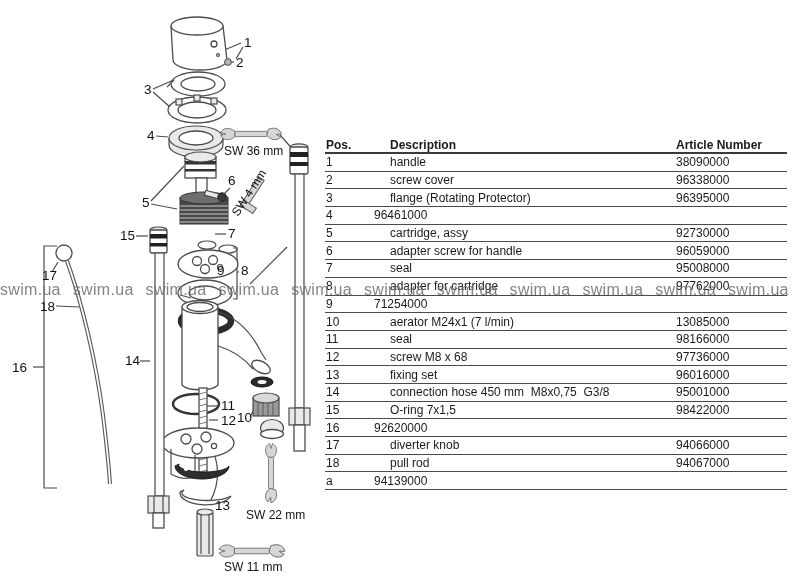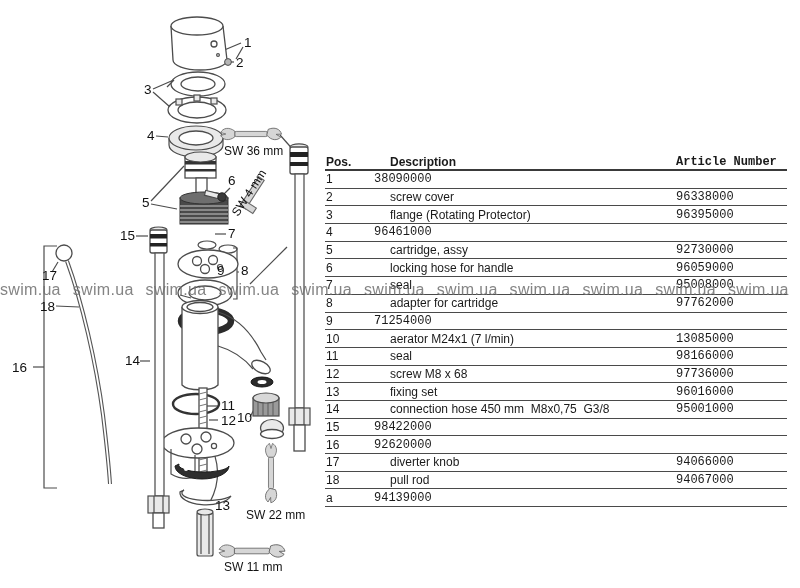--- a/index.html
+++ b/index.html
@@ -1,29 +1,29 @@
 <!DOCTYPE html>
 <html><head>
 <meta charset="utf-8">
 <style>
   html,body{margin:0;padding:0;}
   body{width:800px;height:588px;background:#fff;position:relative;overflow:hidden;
        font-family:"Liberation Sans","DejaVu Sans",sans-serif;color:#1a1a1a;}
   #stage{position:absolute;inset:0;width:800px;height:588px;}
 
   
-  .ptable{position:absolute;left:325px;top:150px;width:462px;font-size:12px;}
+  .ptable{position:absolute;left:325px;top:133px;width:462px;font-size:12px;}
   .thead{display:flex;align-items:flex-end;height:19px;font-weight:bold;
          border-bottom:2px solid #3a3a3a;}
   .trow{display:flex;align-items:center;height:17.7px;box-sizing:border-box;
         border-bottom:1.4px solid #4a4a4a;}
   .tcell{display:block;}
   .tcell.pos{width:48px;flex:0 0 48px;padding-left:1px;}
   .tcell.desc{flex:1 1 auto;white-space:pre;overflow:hidden;padding-left:16px;}
-  .tcell.art{width:111px;flex:0 0 111px;font-family:Liberation Mono, monospace;}
+  .tcell.art{width:111px;flex:0 0 111px;}
 
   
   .wmband{position:absolute;left:0;top:281px;width:800px;height:22px;z-index:50;
           pointer-events:none;}
   .wm{position:absolute;top:0;font-size:16px;color:rgba(110,110,110,0.85);
       letter-spacing:.3px;}
 
   
   svg{position:absolute;left:0;top:0;}
   .ln{stroke:#4c4c4c;stroke-width:1.2;fill:none;}
@@ -288,20 +288,21 @@
 
   <div class="ptable">
     <div class="thead">
       <span class="tcell pos">Pos.</span>
       <span class="tcell desc">Description</span>
       <span class="tcell art">Article Number</span>
     </div>
     <div>
         <div class="trow">
           <span class="tcell pos">1</span>
+          <span class="tcell desc">handle</span>
           <span class="tcell art">38090000</span>
         </div>
         <div class="trow">
           <span class="tcell pos">2</span>
           <span class="tcell desc">screw cover</span>
           <span class="tcell art">96338000</span>
         </div>
         <div class="trow">
           <span class="tcell pos">3</span>
           <span class="tcell desc">flange (Rotating Protector)</span>
@@ -311,21 +312,21 @@
           <span class="tcell pos">4</span>
           <span class="tcell art">96461000</span>
         </div>
         <div class="trow">
           <span class="tcell pos">5</span>
           <span class="tcell desc">cartridge, assy</span>
           <span class="tcell art">92730000</span>
         </div>
         <div class="trow">
           <span class="tcell pos">6</span>
-          <span class="tcell desc">locking hose for handle</span>
+          <span class="tcell desc">adapter screw for handle</span>
           <span class="tcell art">96059000</span>
         </div>
         <div class="trow">
           <span class="tcell pos">7</span>
           <span class="tcell desc">seal</span>
           <span class="tcell art">95008000</span>
         </div>
         <div class="trow">
           <span class="tcell pos">8</span>
           <span class="tcell desc">adapter for cartridge</span>
@@ -355,20 +356,21 @@
           <span class="tcell desc">fixing set</span>
           <span class="tcell art">96016000</span>
         </div>
         <div class="trow">
           <span class="tcell pos">14</span>
           <span class="tcell desc">connection hose 450 mm  M8x0,75  G3/8</span>
           <span class="tcell art">95001000</span>
         </div>
         <div class="trow">
           <span class="tcell pos">15</span>
+          <span class="tcell desc">O-ring 7x1,5</span>
           <span class="tcell art">98422000</span>
         </div>
         <div class="trow">
           <span class="tcell pos">16</span>
           <span class="tcell art">92620000</span>
         </div>
         <div class="trow">
           <span class="tcell pos">17</span>
           <span class="tcell desc">diverter knob</span>
           <span class="tcell art">94066000</span>

